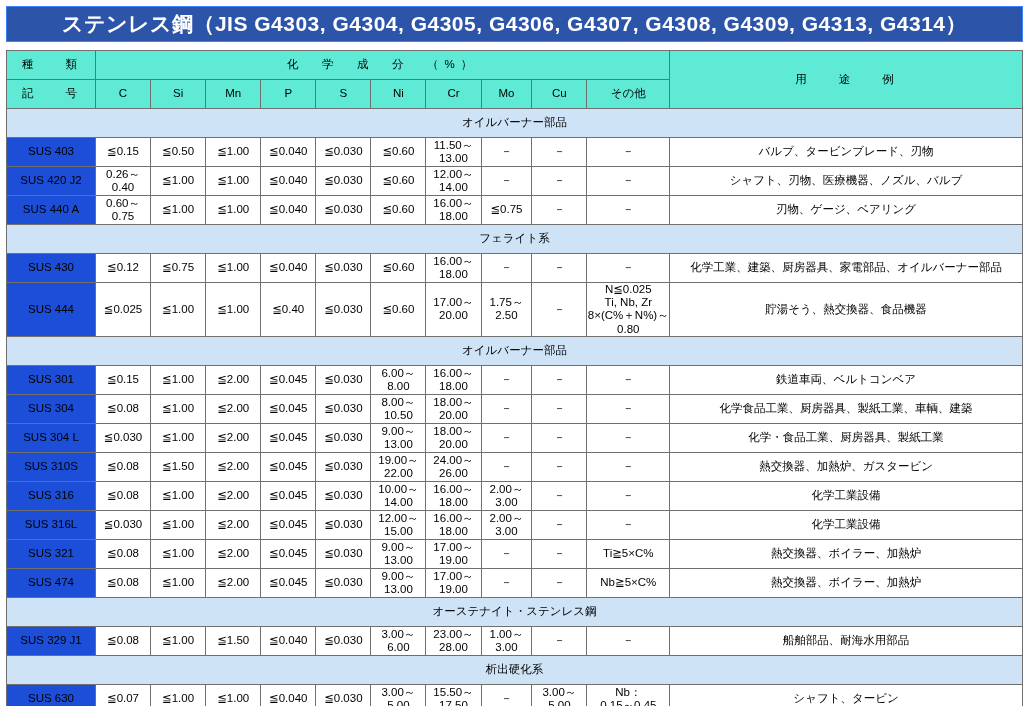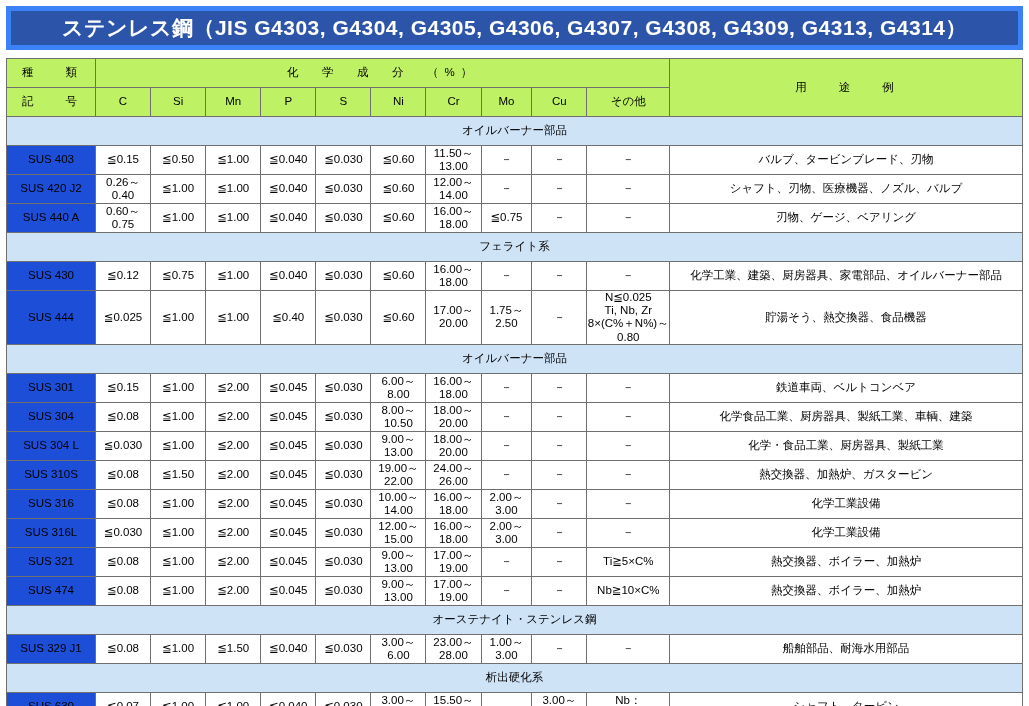--- a/index.html
+++ b/index.html
@@ -10,21 +10,21 @@
     color:#000;
     overflow:hidden;
   }
   .page{position:relative;width:1029px;height:706px;box-sizing:border-box;padding:0 6px;}
 
   
   .title-bar{
     margin:6px 0 8px 0;
     height:34px;
     background:#2c54a8;
-    border:5px solid #3b82f6;
+    border:1px solid #3b82f6;
     display:flex;align-items:center;justify-content:center;
   }
   .title-bar .title-text{
     color:#ffffff;
     font-size:21px;
     font-weight:bold;
     letter-spacing:0.5px;
     white-space:nowrap;
   }
 
@@ -39,21 +39,21 @@
     border:1px solid #6f6f6f;
     font-size:11.5px;
     font-weight:normal;
     text-align:center;
     vertical-align:middle;
     padding:0;
     height:28px;
     line-height:1.15;
   }
   .hdr{
-    background:#bef264;
+    background:#5eead4;
     font-size:13px;
   }
   .hdr.spaced{letter-spacing:6px;}
   .hdr.spaced2{letter-spacing:3px;}
 
   
   col.c-kind{width:84px;}
   col.c-el{width:52px;}
   col.c-ni{width:52px;}
   col.c-cr{width:52px;}
@@ -311,21 +311,21 @@
           <td class="kind">SUS 474</td>
           <td class="dash">≦0.08</td>
           <td class="dash">≦1.00</td>
           <td class="dash">≦2.00</td>
           <td class="dash">≦0.045</td>
           <td class="dash">≦0.030</td>
           <td class="rng">9.00～<br>13.00</td>
           <td class="rng">17.00～<br>19.00</td>
           <td class="dash">－</td>
           <td class="dash">－</td>
-          <td class="dash">Nb≧10×C%</td>
+          <td class="dash">Nb≧5×C%</td>
           <td class="use">熱交換器、ボイラー、加熱炉</td>
         </tr>
         <tr>
           <td class="grp" colspan="12">オーステナイト・ステンレス鋼</td>
         </tr>
         <tr>
           <td class="kind">SUS 329 J1</td>
           <td class="dash">≦0.08</td>
           <td class="dash">≦1.00</td>
           <td class="dash">≦1.50</td>

